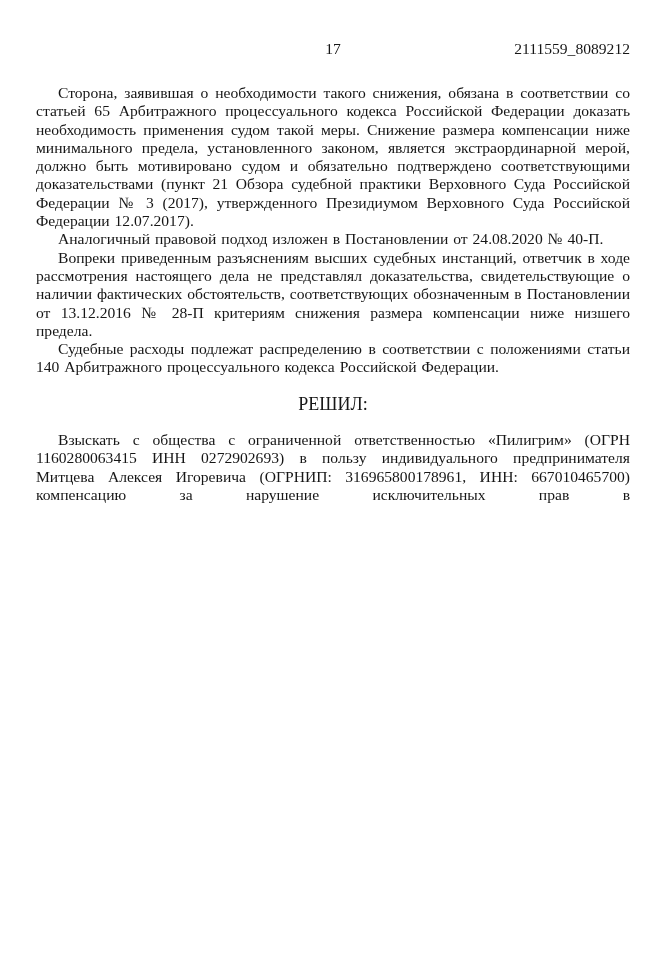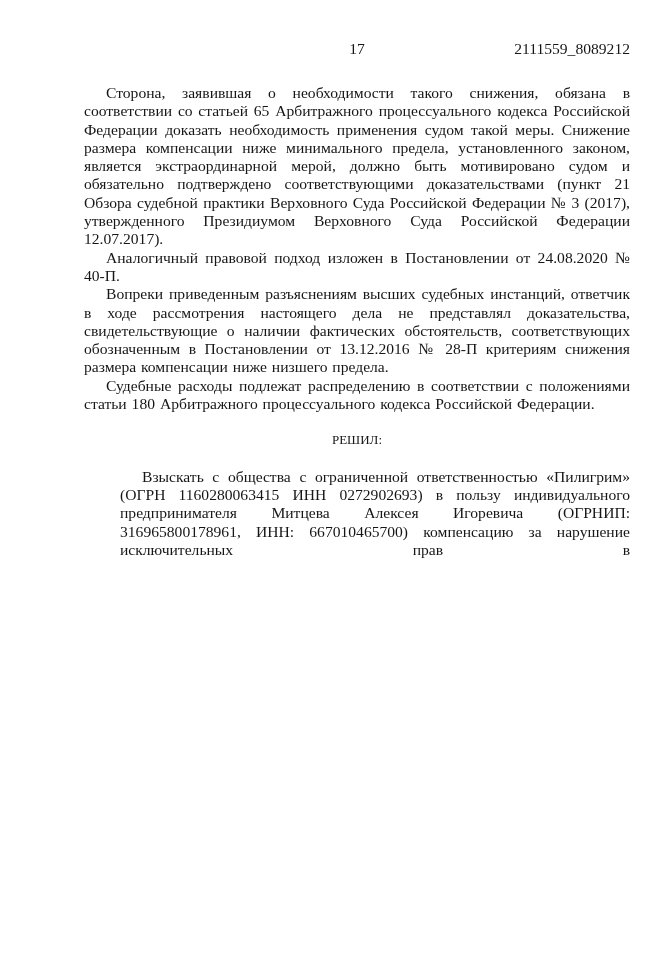--- a/index.html
+++ b/index.html
@@ -6,21 +6,21 @@
     margin: 0;
     padding: 0;
     background: #ffffff;
   }
   .page {
     position: relative;
     width: 668px;
     height: 957px;
     background: #ffffff;
     box-sizing: border-box;
-    padding: 40px 38px 0 84px;
+    padding: 40px 38px 0 36px;
     font-family: "Liberation Serif", "DejaVu Serif", serif;
     color: #161616;
     overflow: hidden;
   }
   .page-header {
     position: relative;
     height: 19px;
     margin-bottom: 25px;
     font-size: 15.6px;
     line-height: 18.3px;
@@ -42,44 +42,43 @@
     line-height: 18.3px;
     text-align: justify;
     text-indent: 22px;
     word-spacing: 1px;
   }
   .doc-body p.no-indent {
     text-indent: 0;
   }
   .doc-body p.continues {
     text-align-last: justify;
-    margin-left: 36px;
   }
   .ruling-heading {
     margin: 18px 0 18px 0;
-    font-size: 13px;
+    font-size: 18px;
     line-height: 18.3px;
     text-align: center;
     font-weight: normal;
   }
 </style>
 </head>
 <body>
 
 <div class="page">
 
   <div class="page-header">
     <span class="page-number">17</span>
     <span class="doc-id">2111559_8089212</span>
   </div>
 
   <div class="doc-body">
     <p>Сторона, заявившая о необходимости такого снижения, обязана в соответствии со статьей 65 Арбитражного процессуального кодекса Российской Федерации доказать необходимость применения судом такой меры. Снижение размера компенсации ниже минимального предела, установленного законом, является экстраординарной мерой, должно быть мотивировано судом и обязательно подтверждено соответствующими доказательствами (пункт 21 Обзора судебной практики Верховного Суда Российской Федерации № 3 (2017), утвержденного Президиумом Верховного Суда Российской Федерации 12.07.2017).</p>
     <p>Аналогичный правовой подход изложен в Постановлении от 24.08.2020 № 40-П.</p>
     <p>Вопреки приведенным разъяснениям высших судебных инстанций, ответчик в ходе рассмотрения настоящего дела не представлял доказательства, свидетельствующие о наличии фактических обстоятельств, соответствующих обозначенным в Постановлении от 13.12.2016 № 28-П критериям снижения размера компенсации ниже низшего предела.</p>
-    <p>Судебные расходы подлежат распределению в соответствии с положениями статьи 180 Арбитражного процессуального кодекса Российской Федерации.</p>
+    <p>Судебные расходы подлежат распределению в соответствии с положениями статьи 140 Арбитражного процессуального кодекса Российской Федерации.</p>
 
     <h2 class="ruling-heading">РЕШИЛ:</h2>
 
     <p class="continues">Взыскать с общества с ограниченной ответственностью «Пилигрим» (ОГРН 1160280063415 ИНН 0272902693) в пользу индивидуального предпринимателя Митцева Алексея Игоревича (ОГРНИП: 316965800178961, ИНН: 667010465700) компенсацию за нарушение исключительных прав в</p>
   </div>
 
 </div>
 
 </body></html>

